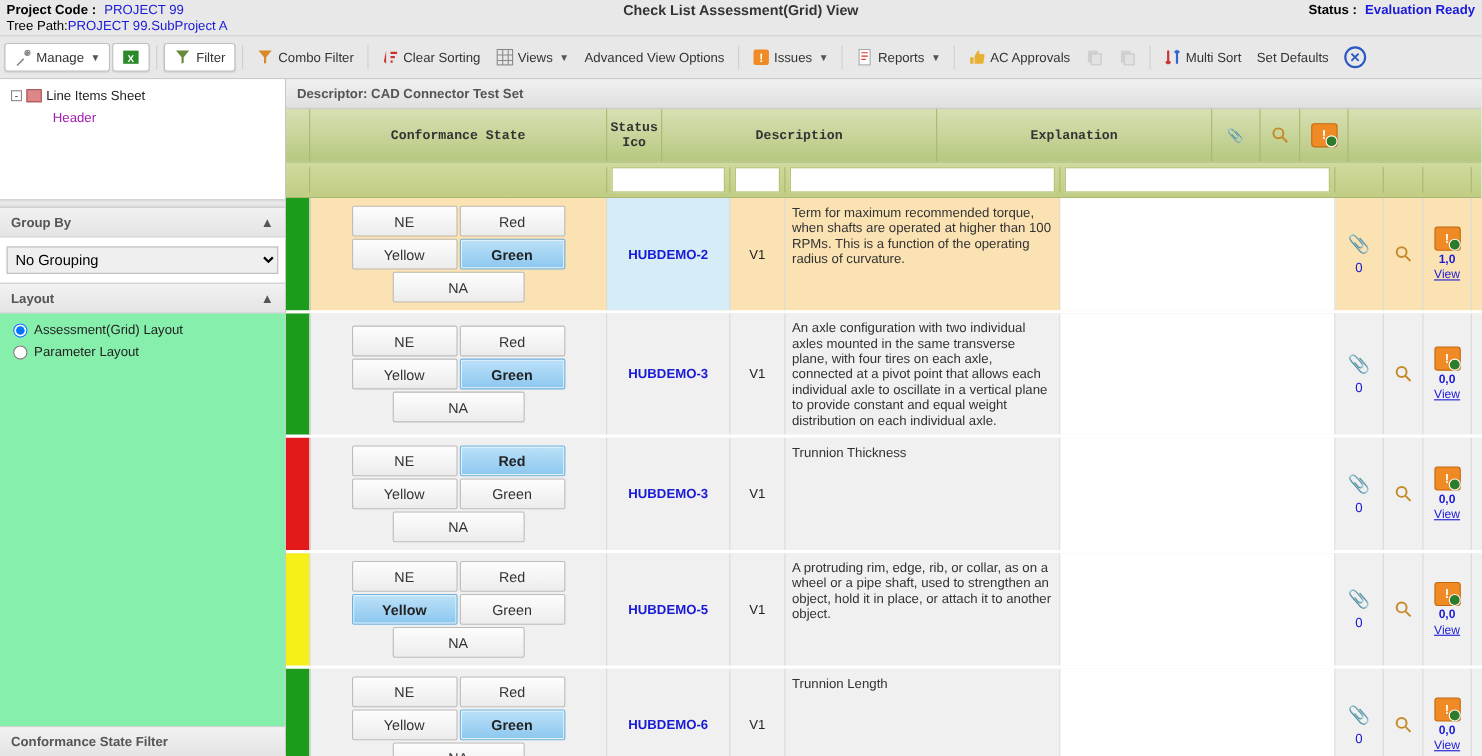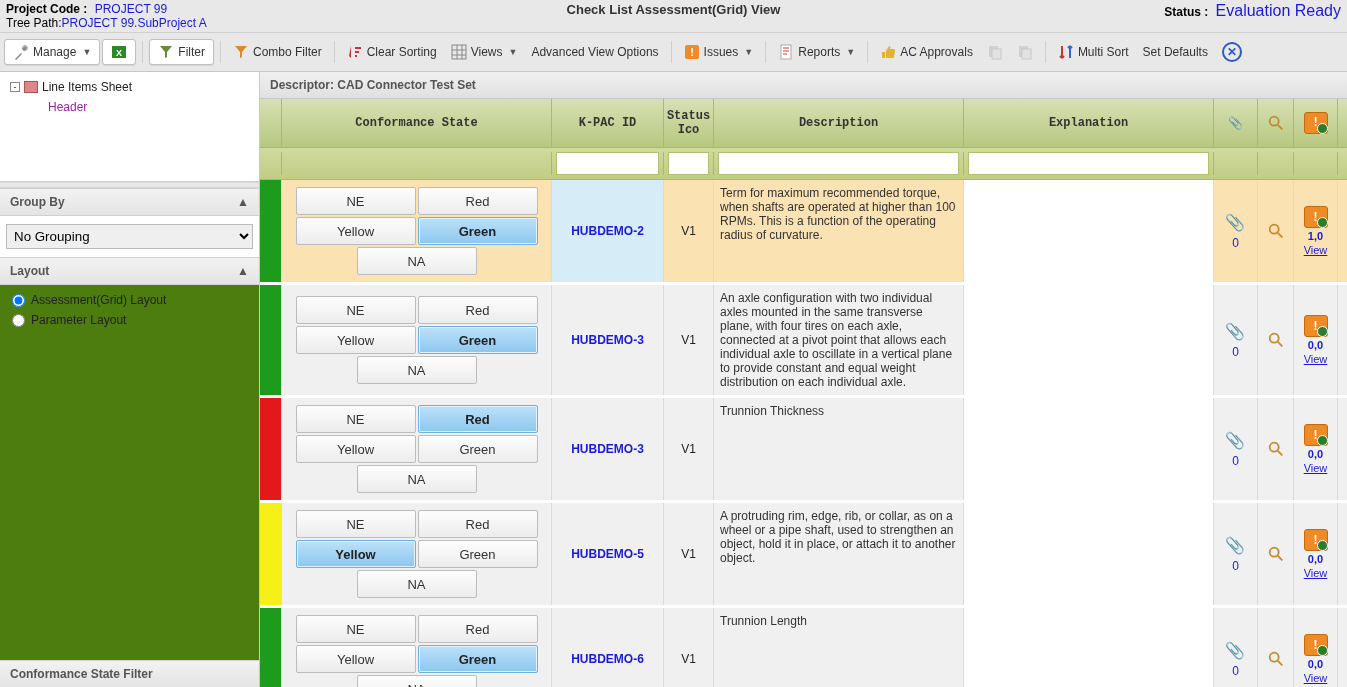--- a/index.html
+++ b/index.html
@@ -21,21 +21,21 @@
 .main { display: flex; height: calc(687px - 32px - 40px); }
 .sidebar { width: 260px; display: flex; flex-direction: column; border-right: 1px solid #c8c8c8; background: #e8e8e8; }
 .sb-header { display: flex; justify-content: space-between; align-items: center; padding: 6px 10px; background: linear-gradient(#f0f0f0,#e0e0e0); border-bottom: 1px solid #c8c8c8; font-weight: bold; color: #555; }
 .sb-tree { padding: 8px 10px; flex: 0 0 auto; background: #fff; height: 110px; border-bottom: 1px solid #d0d0d0;}
 .tree-node { display: flex; align-items: center; gap: 4px; margin-bottom: 6px; }
 .tree-box { width: 10px; height: 10px; border: 1px solid #888; display: inline-flex; align-items: center; justify-content: center; font-size: 9px; line-height: 9px; cursor: pointer; }
 .tree-icon { width: 14px; height: 12px; background: #d88; border: 1px solid #a55; }
 .tree-child { margin-left: 38px; color: #a21caf; }
 .sb-panel-title { display: flex; justify-content: space-between; align-items: center; padding: 6px 10px; background: linear-gradient(#f2f2f2,#e4e4e4); border-top: 1px solid #d0d0d0; border-bottom: 1px solid #d0d0d0; font-weight: bold; color: #555; cursor: pointer; }
 .sb-group-body { padding: 8px 6px; background: #fff; }
-.sb-layout-body { padding: 8px 12px; background: #4d7c0f; flex: 1; }
+.sb-layout-body { padding: 8px 12px; background: #86efac; flex: 1; }
 .sb-layout-body label { display: flex; align-items: center; gap: 6px; margin-bottom: 6px; cursor: pointer; }
 select.grp { width: 100%; padding: 3px; border: 1px solid #bbb; }
 .sb-bottom { margin-top: auto; padding: 6px 10px; background: linear-gradient(#f2f2f2,#e4e4e4); border-top: 1px solid #d0d0d0; color: #555; font-weight: bold; }
 .grid-area { flex: 1; display: flex; flex-direction: column; overflow: hidden; }
 .descriptor { padding: 6px 10px; background: linear-gradient(#f0f0f0,#e0e0e0); border-bottom: 1px solid #c8c8c8; font-weight: bold; color: #555; }
 .colheaders { display: flex; background: linear-gradient(#d8e0b4,#b6c87f); border-bottom: 1px solid #aab870; font-family: Liberation Mono, monospace; }
 .filterrow { display: flex; background: linear-gradient(#d0da9e,#c0cd82); border-bottom: 1px solid #aab870; padding: 4px 0; }
 .ch, .fc { border-right: 1px solid #aab870; display: flex; align-items: center; justify-content: center; padding: 10px 4px; color: #333; font-weight: bold; text-align: center; }
 .fc { padding: 0 4px; }
 .fc input { width: 100%; padding: 3px; border: 1px solid #b0c070; background: #fff; }
@@ -52,21 +52,21 @@
 .row { display: flex; border-bottom: 3px solid #fff; min-height: 92px; }
 .row.sel { background: #fbe2b3; }
 .row.alt { background: #f0f0f0; }
 .cell { border-right: 1px solid #dadada; display: flex; align-items: center; justify-content: center; padding: 6px; font-size: 12px; }
 .cell.left { justify-content: flex-start; align-items: flex-start; text-align: left; color: #333; }
 .indicator { width: 22px; flex: 0 0 22px; }
 .ind-green { background: #1d9b1d; }
 .ind-red { background: #e31818; }
 .ind-yellow { background: #f6ef18; }
 .conf-grid { display: flex; flex-wrap: wrap; width: 250px; justify-content: center; }
-.conf-btn { width: 120px; height: 28px; margin: 1px; border: 1px solid #bcbcbc; border-radius: 2px; background: linear-gradient(#fdfdfd,#ececec); color: #333; display: inline-flex; align-items: center; justify-content: center; cursor: pointer; font-size: 13px; }
+.conf-btn { width: 96px; height: 28px; margin: 1px; border: 1px solid #bcbcbc; border-radius: 2px; background: linear-gradient(#fdfdfd,#ececec); color: #333; display: inline-flex; align-items: center; justify-content: center; cursor: pointer; font-size: 13px; }
 .conf-btn.active { background: linear-gradient(#bce1f8,#8cc7ef); border-color: #6fb1dd; font-weight: bold; color: #222; box-shadow: inset 0 0 0 1px #e1f2fd; }
 .kpac-link { color: #1919d8; font-weight: bold; cursor: pointer; }
 .attach-cell { flex-direction: column; gap: 4px; color: #1919d8; }
 .clip { color: #888; font-size: 16px; cursor: pointer; }
 .zoom-ico { width: 18px; height: 18px; cursor: pointer; }
 .issue-cell { flex-direction: column; gap: 2px; }
 .issue-ico { width: 24px; height: 22px; background: #f08a24; border: 1px solid #c26a10; border-radius: 3px; display: flex; align-items: center; justify-content: center; color: #fff; font-weight: bold; cursor: pointer; position: relative; }
 .issue-ico::after { content: ""; position: absolute; bottom: -1px; right: -1px; width: 9px; height: 9px; background: #2d7c2d; border-radius: 50%; border: 1px solid #fff; }
 .issue-txt { font-size: 11px; color: #1919d8; }
 .issue-txt a { color: #1919d8; text-decoration: underline; cursor: pointer; }
@@ -84,21 +84,21 @@
       <b>Project Code  :</b>
       <a>PROJECT 99</a>
     </div>
     <div class="tree-path">
       <span>Tree Path:</span><span class="link">PROJECT 99.SubProject A</span>
     </div>
   </div>
   <div class="top-center">Check List Assessment(Grid) View</div>
   <div class="top-right">
     <b>Status  :</b>
-    <span class="link" style="font-size:16px; font-weight:normal;">Evaluation Ready</span>
+    <span class="link" style="font-size:12px; font-weight:bold;">Evaluation Ready</span>
   </div>
 </div>
 
 <div class="toolbar">
   <button class="tb-btn">
     <span class="ico">
         <svg viewBox="0 0 16 16">
           <path fill="#888" d="M14 4l-2-2-3 3 2 2 3-3zM8 9l-6 6 1 1 6-6-1-1z"></path>
           <circle cx="12" cy="4" r="2.3" fill="none" stroke="#888"></circle>
         </svg>
@@ -258,21 +258,20 @@
     </div>
   </div>
 
   <div class="grid-area">
     <div class="descriptor">
       <span>Descriptor: </span><span>CAD Connector Test Set</span>
     </div>
     <div class="colheaders">
       <div class="ch col-ind"></div>
       <div class="ch col-conf">Conformance State</div>
-      <div class="ch col-kpac">K-PAC ID</div>
       <div class="ch col-stat">Status Ico</div>
       <div class="ch col-desc">Description</div>
       <div class="ch col-expl">Explanation</div>
       <div class="ch col-attach">
           <span>📎</span>
         </div>
       <div class="ch col-zoom">
         <svg class="zoom-ico" viewBox="0 0 20 20">
             <circle cx="8" cy="8" r="5" fill="none" stroke="#c68a2a" stroke-width="2"></circle>
             <path d="M12 12l5 5" stroke="#c68a2a" stroke-width="2"></path>

